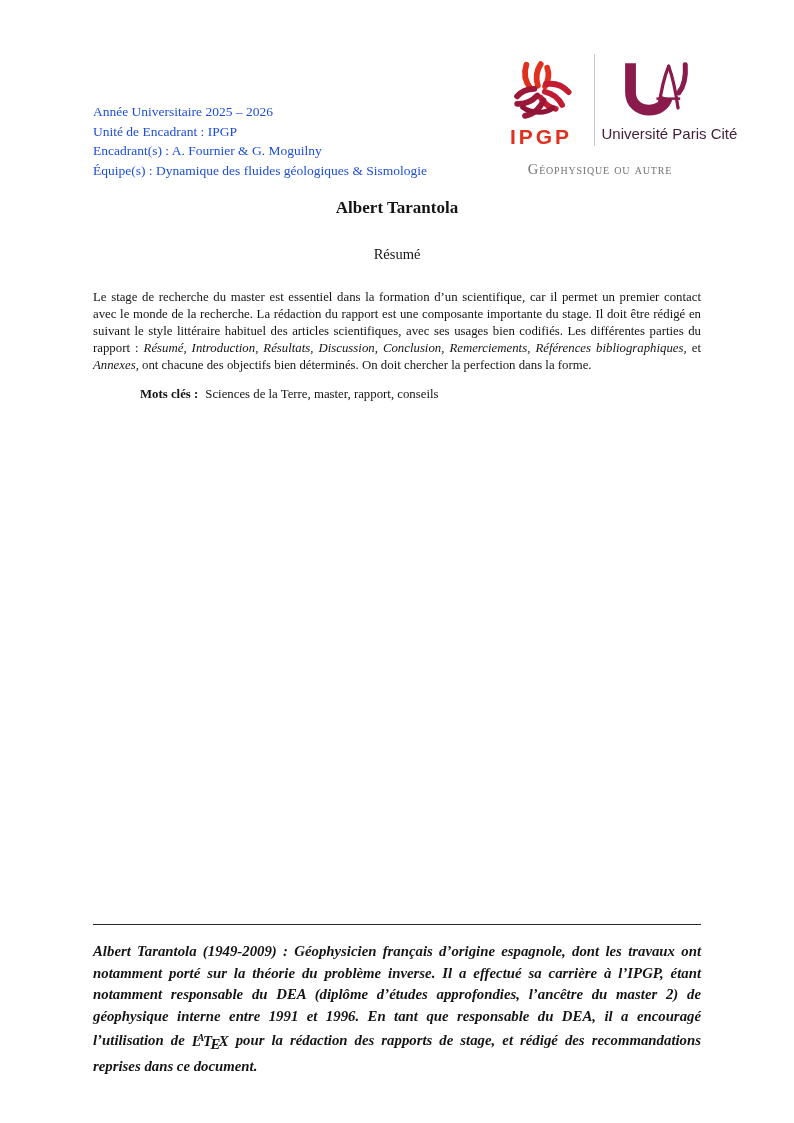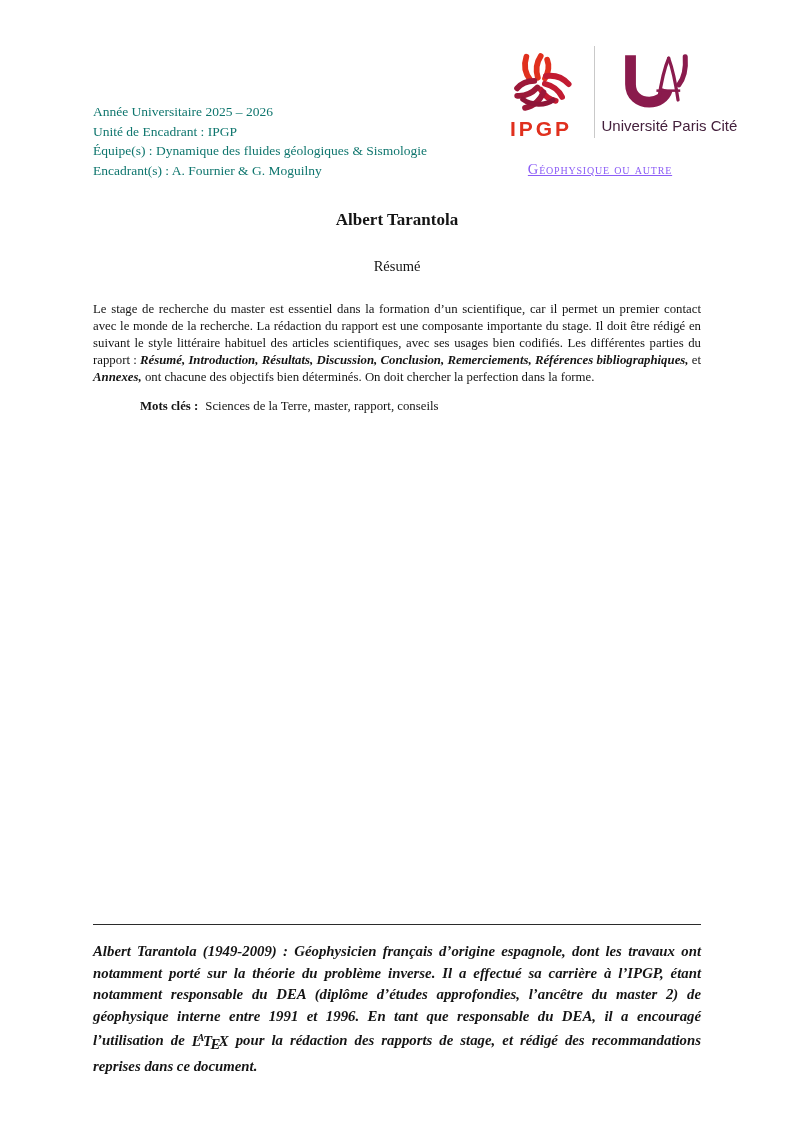--- a/index.html
+++ b/index.html
@@ -12,26 +12,26 @@
     overflow:hidden;
     margin:0 auto;
   }
   .content { margin:0 93px; }
 
   
   .header-info {
     padding-top:102px;
     font-size:13.5px;
     line-height:19.5px;
-    color:#0f766e;
+    color:#1d4ed8;
   }
 
   .logo-block {
     position:absolute;
-    top:40px; right:86px;
+    top:48px; right:86px;
     width:216px;
   }
   .logo-row { display:flex; align-items:flex-start; justify-content:center; }
   .ipgp-logo { width:94px; text-align:center; }
   .ipgp-globe { width:72px; height:72px; display:block; margin:6px auto 0; }
   .ipgp-word {
     font-family:"Liberation Sans", sans-serif;
     font-weight:bold;
     font-size:21px;
     letter-spacing:3px;
@@ -46,36 +46,35 @@
     font-size:15px;
     color:#44203c;
     margin-top:5px;
     white-space:nowrap;
   }
   .logo-caption {
     text-align:center;
     font-variant:small-caps;
     font-size:14.5px;
     letter-spacing:0.8px;
-    color:#8b5cf6;
-    margin-top:20px;
-    text-decoration:underline;
+    color:#737373;
+    margin-top:12px;
   }
 
   
   .title-wrap { margin-top:71px; }
   .rule { border:0; border-top:1px solid #4d4d4d; margin:0; height:0; }
   .page-title {
     font-size:26px;
     font-weight:bold;
     text-align:center;
     margin:9px 0 11px 0;
     letter-spacing:0.2px;
   }
-  .author { text-align:center; font-weight:bold; font-size:17px; margin-top:30px; }
+  .author { text-align:center; font-weight:bold; font-size:17px; margin-top:18px; }
   .doc-date { text-align:center; font-size:14px; margin-top:16px; }
 
   
   .abstract-heading { text-align:center; font-weight:normal; font-size:14.5px; margin-top:28px; }
   .abstract-body {
     margin-top:26px;
     font-size:12.8px;
     line-height:17px;
     text-align:justify;
   }
@@ -88,38 +87,38 @@
   .footnote-rule { border:0; border-top:1.4px solid #2b2b2b; margin:0; }
   .bio {
     font-style:italic;
     font-size:14.8px;
     line-height:21.6px;
     text-align:justify;
     margin-top:16px;
     color:#151515;
   }
 
-  .it { font-style:italic;font-weight:bold; }
+  .it { font-style:italic; }
 
   
   .latex-logo span { display:inline-block; }
   .lx-a { font-size:0.72em; vertical-align:0.42em; margin-left:-0.34em; margin-right:-0.12em; }
   .lx-e { vertical-align:-0.24em; margin-left:-0.11em; margin-right:-0.11em; }
 </style>
 </head>
 <body>
 
 <div class="page">
 
   <div class="content">
     <div class="header-info">
         <div>Année Universitaire 2025 – 2026</div>
         <div>Unité de Encadrant : IPGP</div>
+        <div>Encadrant(s) : A. Fournier &amp; G. Moguilny</div>
         <div>Équipe(s) : Dynamique des fluides géologiques &amp; Sismologie</div>
-        <div>Encadrant(s) : A. Fournier &amp; G. Moguilny</div>
       </div>
   </div>
 
   <div class="logo-block">
     <div class="logo-row">
       <div class="ipgp-logo">
         <svg class="ipgp-globe" viewBox="0 0 100 100" aria-hidden="true">
           <g fill="none" stroke-linecap="round">
             <g stroke="#e0301e" stroke-width="8">
               <path d="M47,44 C44,34 45,23 51,14"></path>

